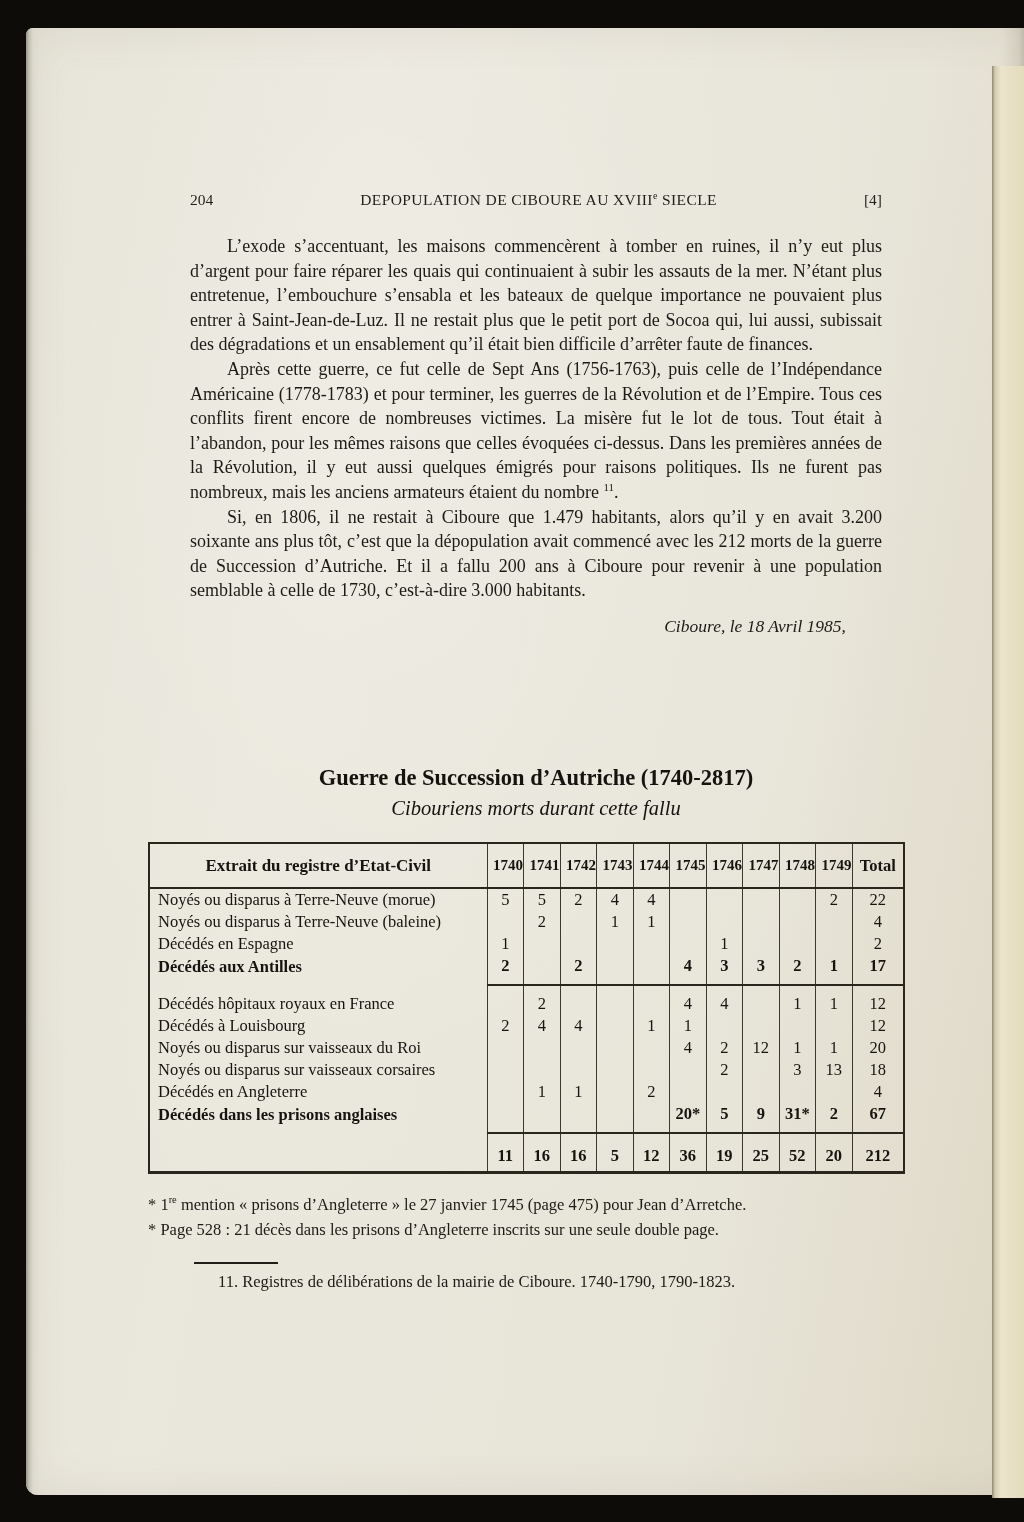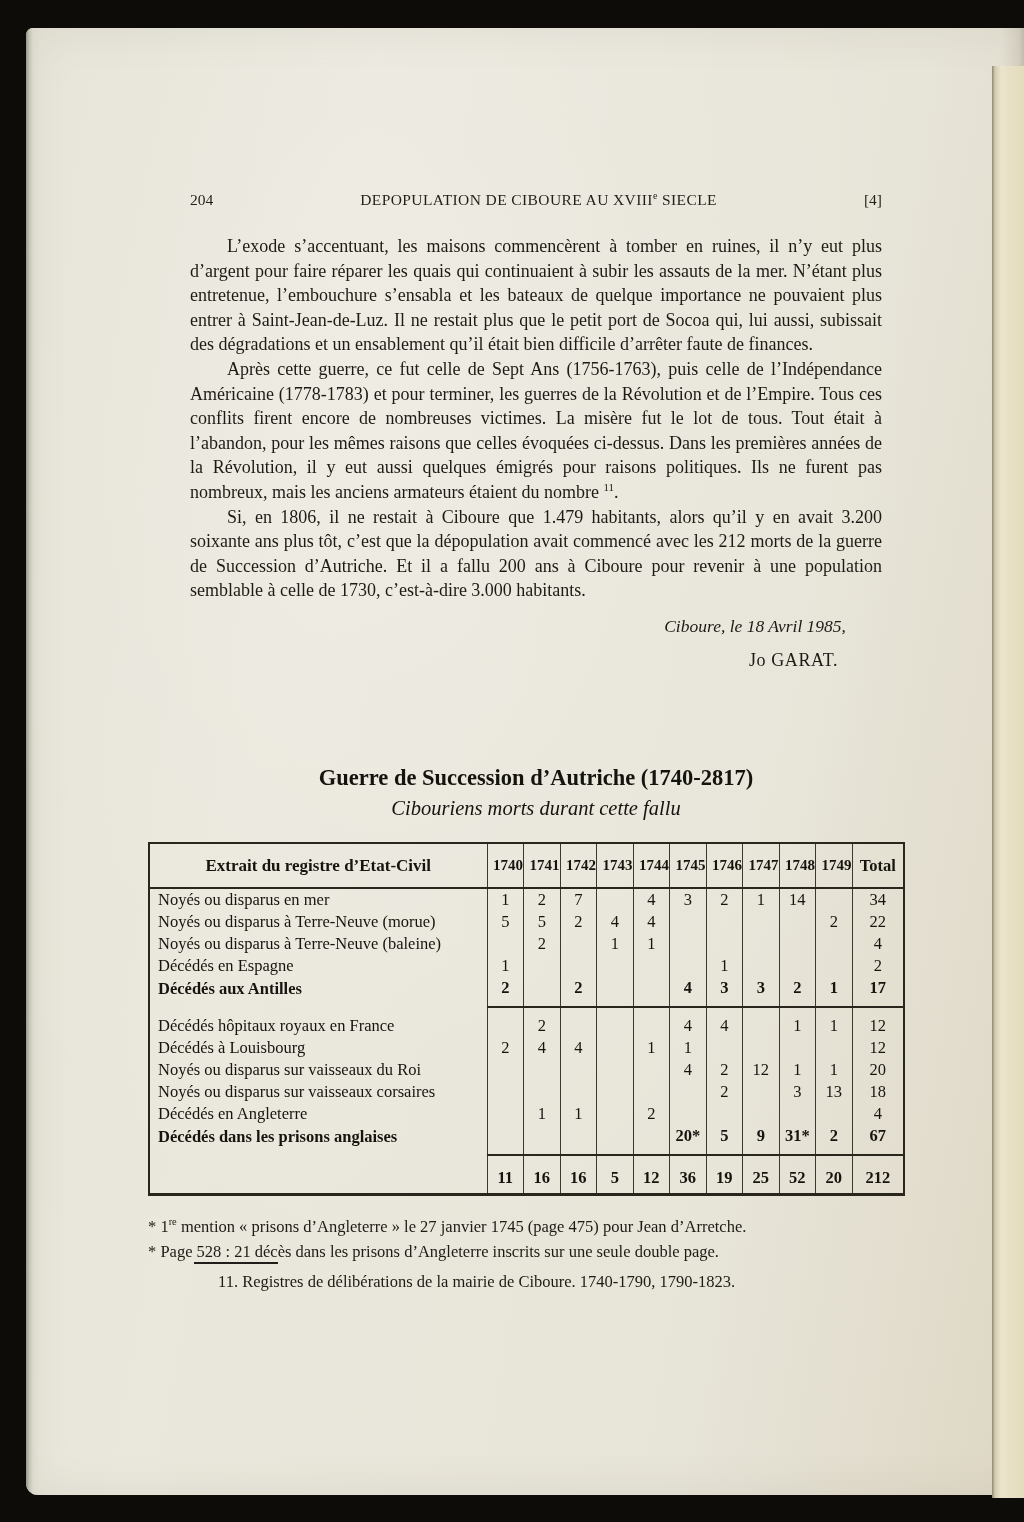--- a/index.html
+++ b/index.html
@@ -97,21 +97,20 @@
       <span class="pgnum">204</span>
       <span class="rh-title"><span>DEPOPULATION DE CIBOURE AU XVIII</span><sup>e</sup><span> SIECLE</span></span>
       <span class="folio">[4]</span>
     </div>
 
     <div class="body-text">
       <p>L’exode s’accentuant, les maisons commencèrent à tomber en ruines, il n’y eut plus d’argent pour faire réparer les quais qui continuaient à subir les assauts de la mer. N’étant plus entretenue, l’embouchure s’ensabla et les bateaux de quelque importance ne pouvaient plus entrer à Saint-Jean-de-Luz. Il ne restait plus que le petit port de Socoa qui, lui aussi, subissait des dégradations et un ensablement qu’il était bien difficile d’arrêter faute de finances.</p>
       <p><span>Après cette guerre, ce fut celle de Sept Ans (1756-1763), puis celle de l’Indépendance Américaine (1778-1783) et pour terminer, les guerres de la Révolution et de l’Empire. Tous ces conflits firent encore de nombreuses victimes. La misère fut le lot de tous. Tout était à l’abandon, pour les mêmes raisons que celles évoquées ci-dessus. Dans les premières années de la Révolution, il y eut aussi quelques émigrés pour raisons politiques. Ils ne furent pas nombreux, mais les anciens armateurs étaient du nombre </span><sup class="fnref">11</sup><span>.</span></p>
       <p>Si, en 1806, il ne restait à Ciboure que 1.479 habitants, alors qu’il y en avait 3.200 soixante ans plus tôt, c’est que la dépopulation avait commencé avec les 212 morts de la guerre de Succession d’Autriche. Et il a fallu 200 ans à Ciboure pour revenir à une population semblable à celle de 1730, c’est-à-dire 3.000 habitants.</p>
       <div class="dateline">Ciboure, le 18 Avril 1985,</div>
-      <div class="signature">Jo GARAT.</div>
     </div>
 
     <div class="section-heading">
       <div class="sec-title">Guerre de Succession d’Autriche (1740-2817)</div>
       <div class="sec-subtitle">Cibouriens morts durant cette fallu</div>
     </div>
 
     <div class="table-wrap">
       <table class="doc-table">
         <colgroup>
@@ -138,34 +137,20 @@
               <th class="yr">1744</th>
               <th class="yr">1745</th>
               <th class="yr">1746</th>
               <th class="yr">1747</th>
               <th class="yr">1748</th>
               <th class="yr">1749</th>
               <th class="tot">Total</th>
             </tr>
           </thead>
         <tbody>
-            <tr>
-              <td class="lbl">Noyés ou disparus en mer</td>
-              <td class="yr">1</td>
-              <td class="yr">2</td>
-              <td class="yr">7</td>
-              <td class="yr"></td>
-              <td class="yr">4</td>
-              <td class="yr">3</td>
-              <td class="yr">2</td>
-              <td class="yr">1</td>
-              <td class="yr">14</td>
-              <td class="yr"></td>
-              <td class="tot">34</td>
-            </tr>
             <tr>
               <td class="lbl">Noyés ou disparus à Terre-Neuve (morue)</td>
               <td class="yr">5</td>
               <td class="yr">5</td>
               <td class="yr">2</td>
               <td class="yr">4</td>
               <td class="yr">4</td>
               <td class="yr"></td>
               <td class="yr"></td>
               <td class="yr"></td>

